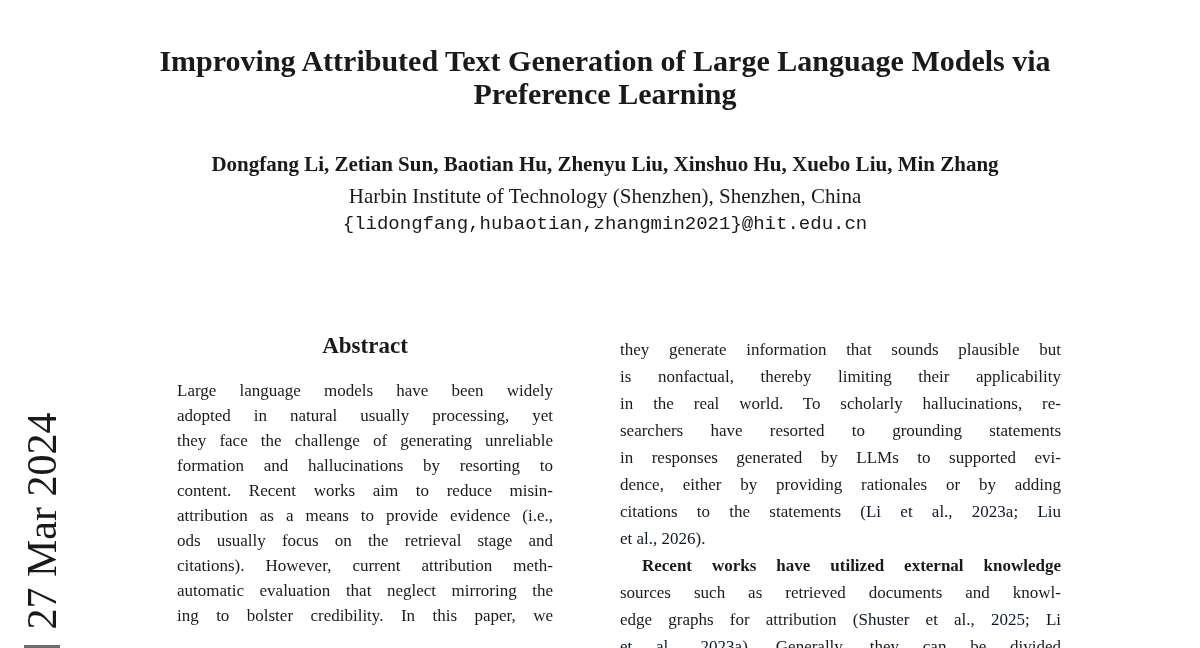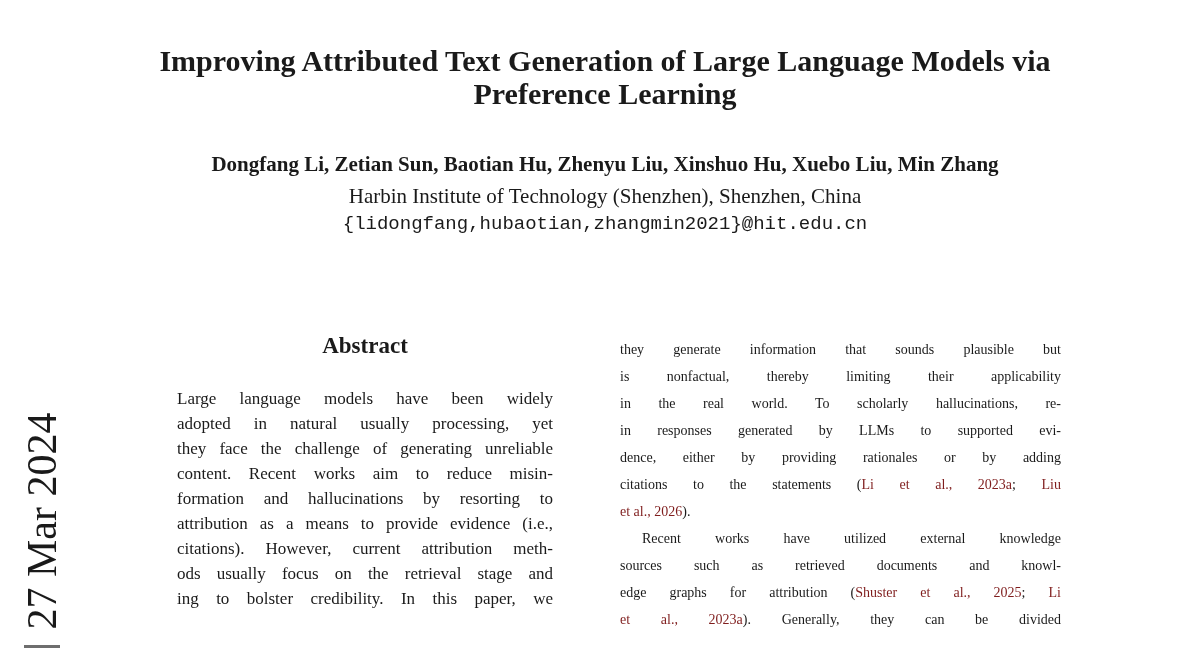--- a/index.html
+++ b/index.html
@@ -14,30 +14,30 @@
   
   .header{position:absolute;left:0;top:44px;width:1210px;text-align:center;}
   .title{font-size:30px;font-weight:bold;line-height:33px;}
   .authors{font-size:21px;font-weight:bold;line-height:26px;margin-top:41px;}
   .affiliation{font-size:21px;line-height:26px;margin-top:6px;}
   .email{font-size:19px;line-height:24px;margin-top:3px;
          font-family:"Liberation Mono","DejaVu Sans Mono",monospace;}
 
   
   .col-left{position:absolute;left:177px;top:332px;width:376px;}
-  .abstract-heading{font-size:23px;font-weight:bold;text-align:center;line-height:28px;margin-bottom:26px;}
+  .abstract-heading{font-size:23px;font-weight:bold;text-align:center;line-height:28px;margin-bottom:18px;}
   .abs-line{font-size:17px;line-height:25px;height:25px;overflow:hidden;
             text-align:justify;text-align-last:justify;}
 
   .col-right{position:absolute;left:620px;top:336px;width:441px;}
-  .body-line{font-size:14px;line-height:27px;height:27px;overflow:hidden;
+  .body-line{font-size:17px;line-height:27px;height:27px;overflow:hidden;
              text-align:justify;text-align-last:justify;}
   .body-line.lastline{text-align-last:left;}
-  .body-line.indent{text-indent:22px;}
-  .cite{color:#7f1d1d;margin-top:40px;}
+  .body-line.indent{text-indent:22px;font-weight:bold;}
+  .cite{color:#0f172a;margin-top:40px;}
 </style>
 </head>
 <body>
 
 <div id="page">
 
   <div class="arxiv-stamp">27 Mar 2024</div>
   <div class="stamp-fragment"></div>
 
   <div class="header">
@@ -49,35 +49,37 @@
     <div class="affiliation">Harbin Institute of Technology (Shenzhen), Shenzhen, China</div>
     <div class="email">{lidongfang,hubaotian,zhangmin2021}@hit.edu.cn</div>
   </div>
 
   <div class="col-left">
     <div class="abstract-heading">Abstract</div>
     <div>
         <div class="abs-line">Large language models have been widely</div>
         <div class="abs-line">adopted in natural usually processing, yet</div>
         <div class="abs-line">they face the challenge of generating unreliable</div>
+        <div class="abs-line">formation and hallucinations by resorting to</div>
         <div class="abs-line">content.  Recent works aim to reduce misin-</div>
-        <div class="abs-line">formation and hallucinations by resorting to</div>
         <div class="abs-line">attribution as a means to provide evidence (i.e.,</div>
+        <div class="abs-line">ods usually focus on the retrieval stage and</div>
         <div class="abs-line">citations).  However, current attribution meth-</div>
-        <div class="abs-line">ods usually focus on the retrieval stage and</div>
+        <div class="abs-line">automatic evaluation that neglect mirroring the</div>
         <div class="abs-line">ing to bolster credibility.  In this paper, we</div>
       </div>
   </div>
 
   <div class="col-right">
     <div>
         <div>
           <div class="body-line"><span>they generate information that sounds plausible but</span></div>
           <div class="body-line"><span>is nonfactual, thereby limiting their applicability</span></div>
           <div class="body-line"><span>in the real world.  To scholarly hallucinations, re-</span></div>
+          <div class="body-line"><span>searchers have resorted to grounding statements</span></div>
           <div class="body-line"><span>in responses generated by LLMs to supported evi-</span></div>
           <div class="body-line"><span>dence, either by providing rationales or by adding</span></div>
           <div class="body-line"><span>citations to the statements (</span><span class="cite">Li et al., 2023a</span><span>; </span><span class="cite">Liu</span></div>
           <div class="body-line lastline"><span class="cite">et al., 2026</span><span>).</span></div>
         </div>
         <div>
           <div class="body-line indent"><span>Recent works have utilized external knowledge</span></div>
           <div class="body-line"><span>sources such as retrieved documents and knowl-</span></div>
           <div class="body-line"><span>edge graphs for attribution (</span><span class="cite">Shuster et al., 2025</span><span>; </span><span class="cite">Li</span></div>
           <div class="body-line"><span class="cite">et al., 2023a</span><span>).  Generally, they can be divided</span></div>

